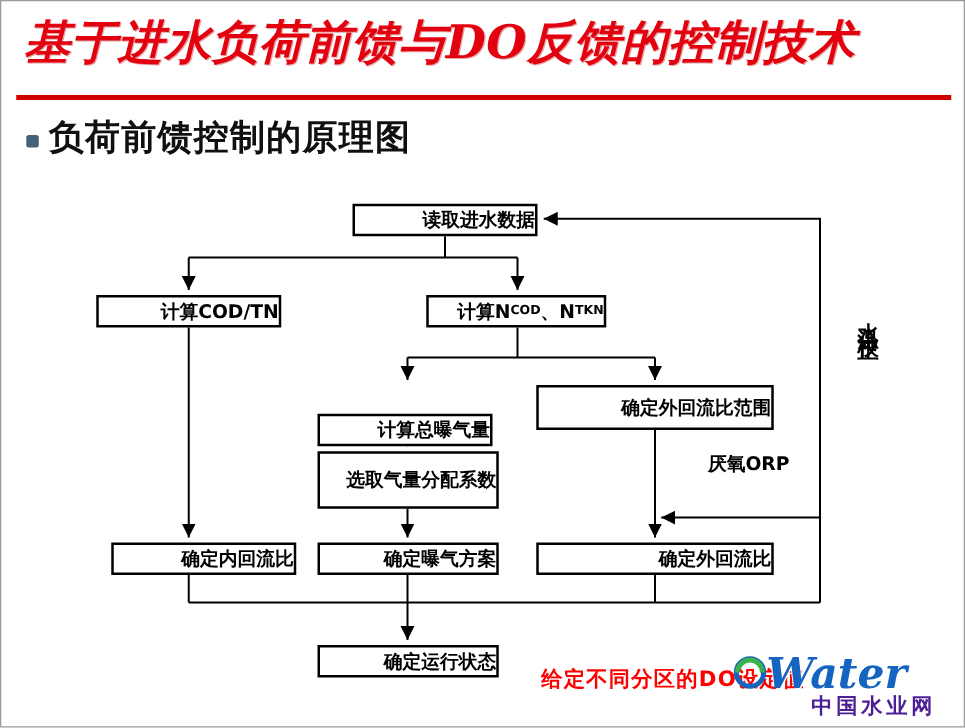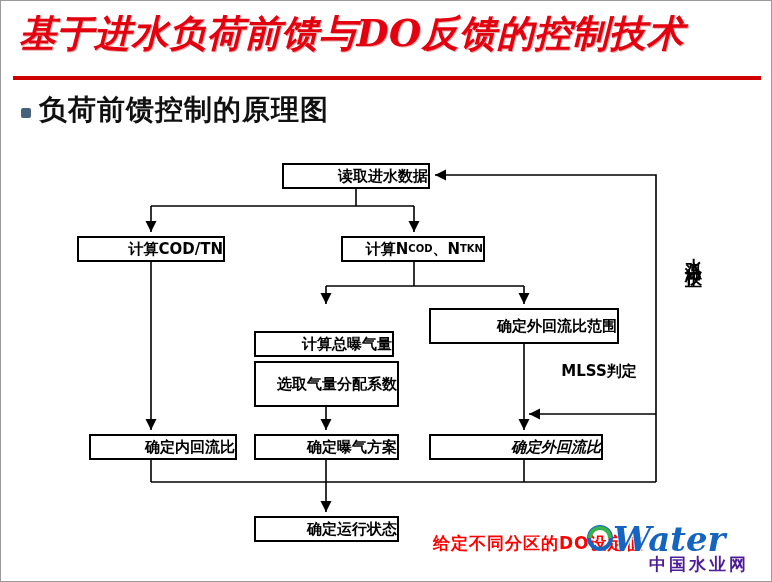--- a/index.html
+++ b/index.html
@@ -129,30 +129,30 @@
 </div>
 
 <div class="box" style="left:76px; top:433px; width:148px; height:26px;margin-left:12px;">
   <span>确定内回流比</span>
 </div>
 
 <div class="box" style="left:253px; top:433px; width:145px; height:26px;">
   <span>确定曝气方案</span>
 </div>
 
-<div class="box" style="left:428px; top:433px; width:174px; height:26px;font-style:italic;">
+<div class="box" style="left:428px; top:433px; width:190px; height:26px;">
   <span>确定外回流比</span>
 </div>
 
 <div class="box" style="left:253px; top:515px; width:145px; height:26px;">
   <span>确定运行状态</span>
 </div>
 
 <div class="freelabel" style="left:538px; top:360px; width:120px;">
-  <div>MLSS判定</div>
+  <div>厌氧ORP</div>
 </div>
 
 <div class="vtext" style="left:682px; top:243px; height:110px;">水温校正</div>
 
 <div class="red-note">给定不同分区的DO设定值</div>
 
 <svg class="wm-swirl" width="28" height="28" viewBox="0 0 28 28">
   <circle cx="14" cy="14" r="11" fill="none" stroke="#1565c0" stroke-width="4"></circle>
   <path d="M4,14 a10,10 0 0 1 20,0" fill="none" stroke="#37b24d" stroke-width="4"></path>
 </svg>

